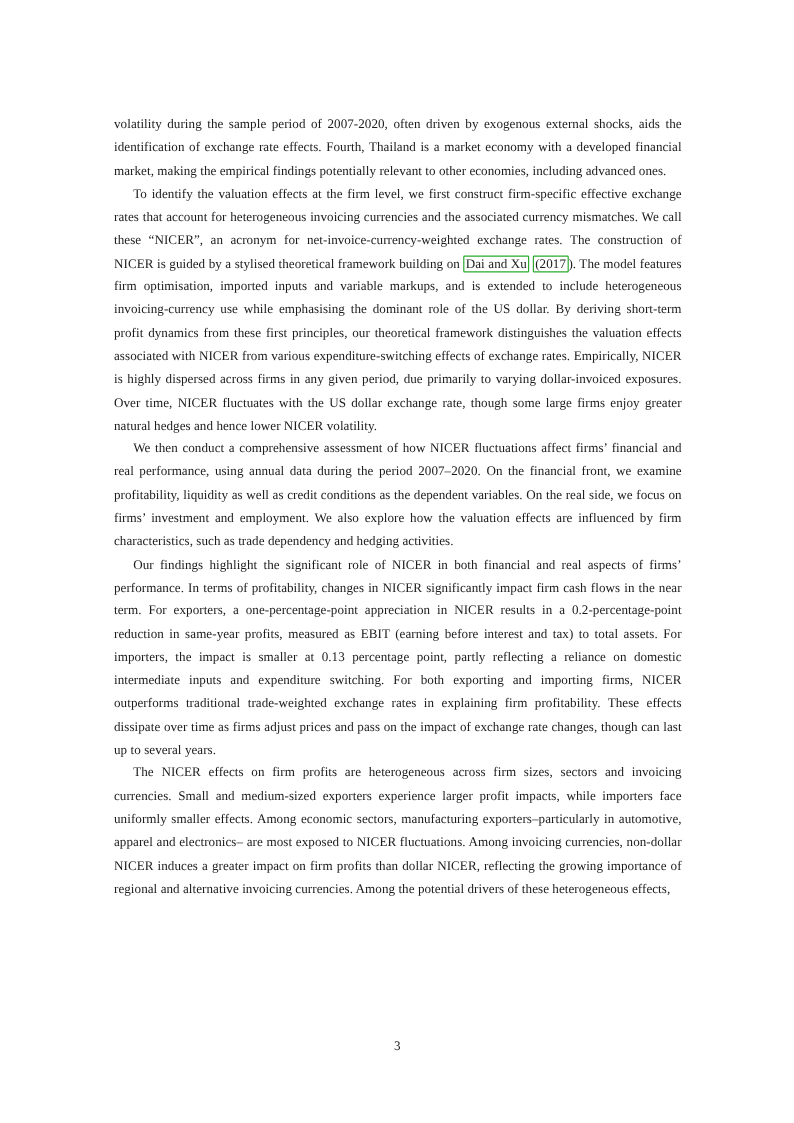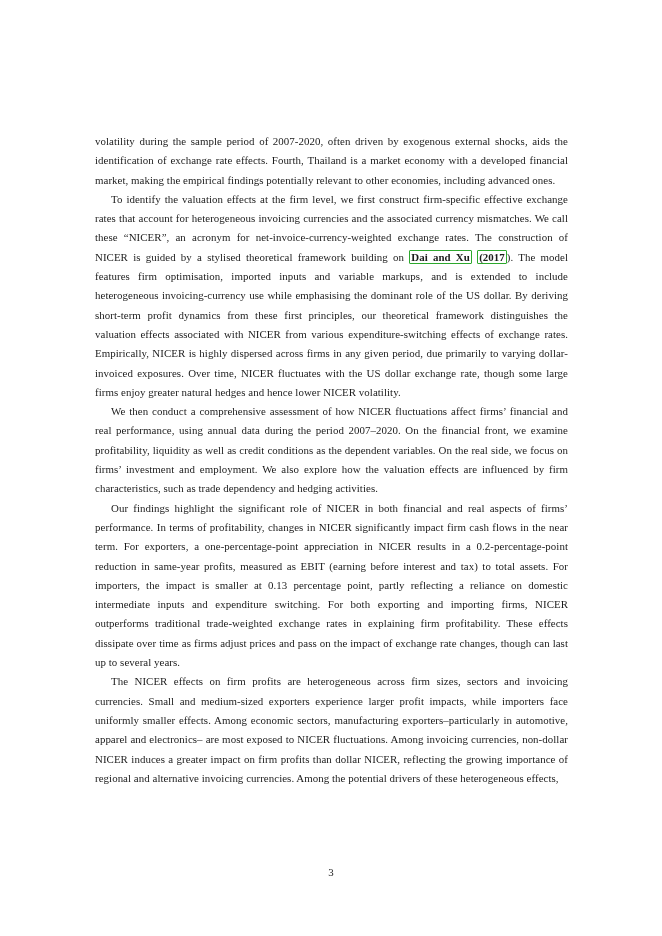--- a/index.html
+++ b/index.html
@@ -26,30 +26,28 @@
     text-align: justify;
     letter-spacing: 0.05px;
   }
   .para {
     margin: 0;
     padding: 0;
     text-indent: 16px;
   }
   .para.noindent {
     text-indent: 0;
-    margin-top: 37px;
   }
   .cite {
     border: 1px solid #2da82d;
     padding: 0 1px;
     border-radius: 1px;
     color: #1b1b1b;
     text-decoration: none;
     cursor: pointer;
-    font-weight: bold;
   }
   .page-number {
     position: absolute;
     top: 866px;
     left: 0;
     width: 100%;
     text-align: center;
     font-size: 10.9px;
     color: #1b1b1b;
   }

